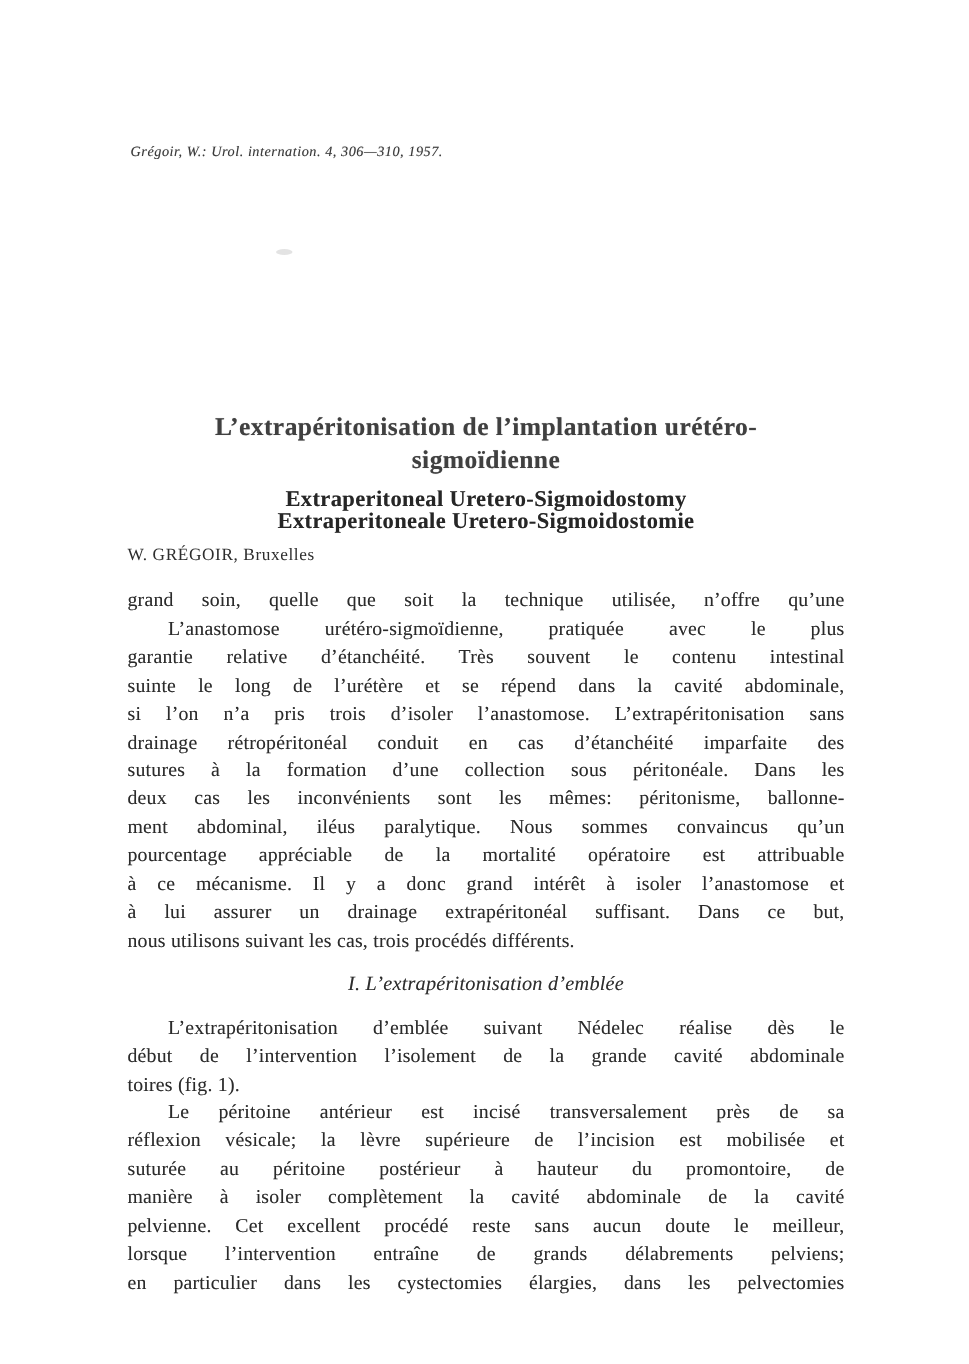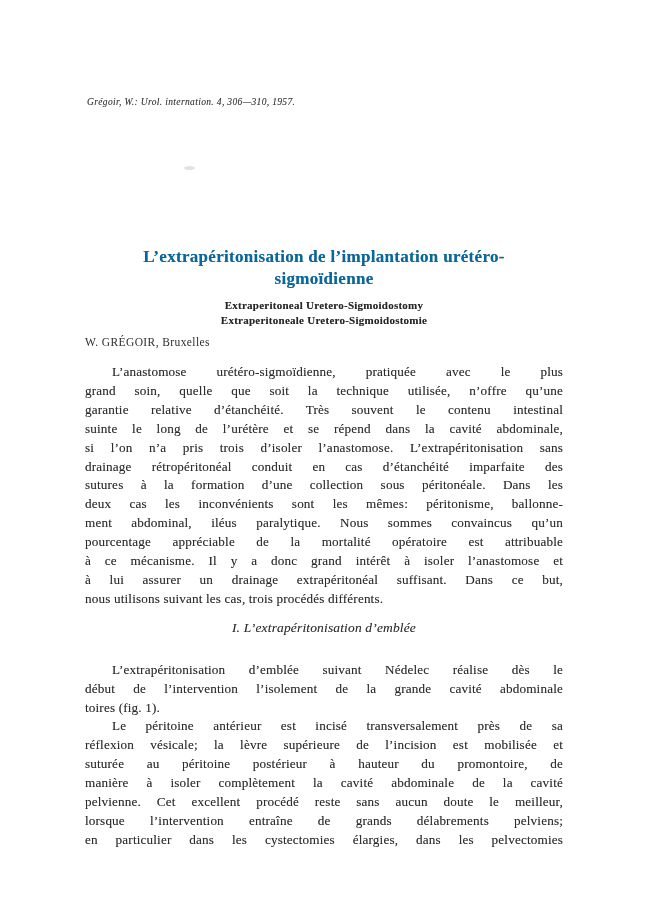--- a/index.html
+++ b/index.html
@@ -41,29 +41,30 @@
     position: absolute;
     left: 85px;
     top: 246px;
     width: 478px;
   }
   .title {
     text-align: center;
     font-weight: bold;
     font-size: 17px;
     line-height: 21.5px;
-    color: #0369a1;
+    color: #404040;
     letter-spacing: 0.3px;
     text-shadow: 0 0 0.5px rgba(0,0,0,0.4);
+    margin-top: 28px;
   }
   .subtitles {
     margin-top: 9px;
     text-align: center;
     font-weight: bold;
-    font-size: 11px;
+    font-size: 15px;
     line-height: 14.5px;
     letter-spacing: 0.25px;
     color: #262626;
     text-shadow: 0 0 0.4px rgba(0,0,0,0.35);
   }
   .author {
     margin-top: 9px;
     text-align: left;
     font-size: 11.5px;
     letter-spacing: 0.4px;
@@ -82,21 +83,21 @@
     text-align-last: justify;
     white-space: normal;
   }
   .line.first { text-indent: 27px; }
   .line.last { text-align-last: left; }
   .section-heading {
     text-align: center;
     font-style: italic;
     font-size: 13.5px;
     margin-top: 10px;
-    margin-bottom: 23px;
+    margin-bottom: 10px;
     color: #2e2e2e;
   }
 </style>
 </head>
 <body>
 
 <div class="page">
 
   <div class="citation">Grégoir, W.: Urol. internation. 4, 306—310, 1957.</div>
 
@@ -111,22 +112,22 @@
 
     <div class="subtitles">
       <div>Extraperitoneal Uretero-Sigmoidostomy</div>
       <div>Extraperitoneale Uretero-Sigmoidostomie</div>
     </div>
 
     <div class="author">W. GRÉGOIR, Bruxelles</div>
 
     <div class="body-blocks">
         <div class="paragraph">
+          <div class="line">grand soin, quelle que soit la technique utilisée, n’offre qu’une</div>
           <div class="line first">L’anastomose urétéro-sigmoïdienne, pratiquée avec le plus</div>
-          <div class="line">grand soin, quelle que soit la technique utilisée, n’offre qu’une</div>
           <div class="line">garantie relative d’étanchéité. Très souvent le contenu intestinal</div>
           <div class="line">suinte le long de l’urétère et se répend dans la cavité abdominale,</div>
           <div class="line">si l’on n’a pris trois d’isoler l’anastomose. L’extrapéritonisation sans</div>
           <div class="line">drainage rétropéritonéal conduit en cas d’étanchéité imparfaite des</div>
           <div class="line">sutures à la formation d’une collection sous péritonéale. Dans les</div>
           <div class="line">deux cas les inconvénients sont les mêmes: péritonisme, ballonne-</div>
           <div class="line">ment abdominal, iléus paralytique. Nous sommes convaincus qu’un</div>
           <div class="line">pourcentage appréciable de la mortalité opératoire est attribuable</div>
           <div class="line">à ce mécanisme. Il y a donc grand intérêt à isoler l’anastomose et</div>
           <div class="line">à lui assurer un drainage extrapéritonéal suffisant. Dans ce but,</div>

